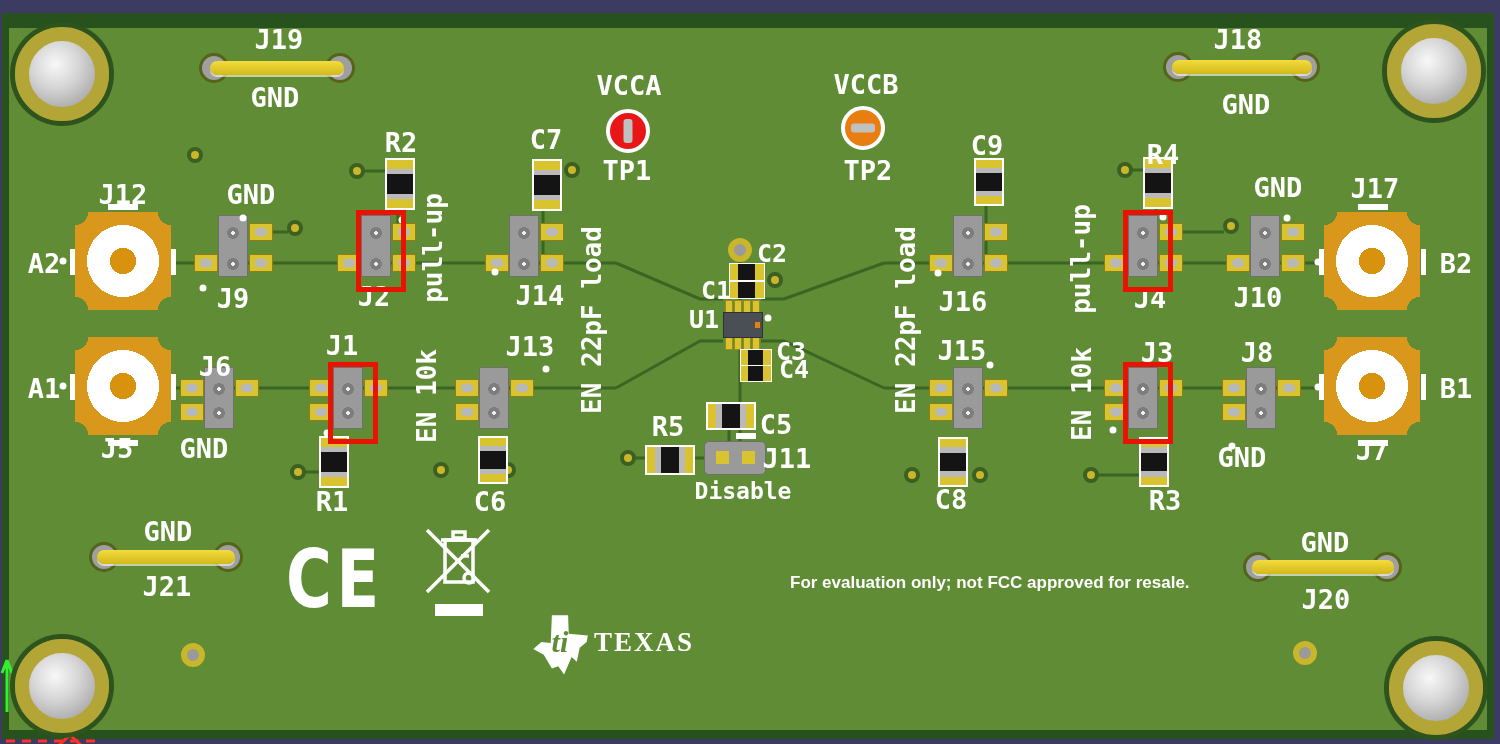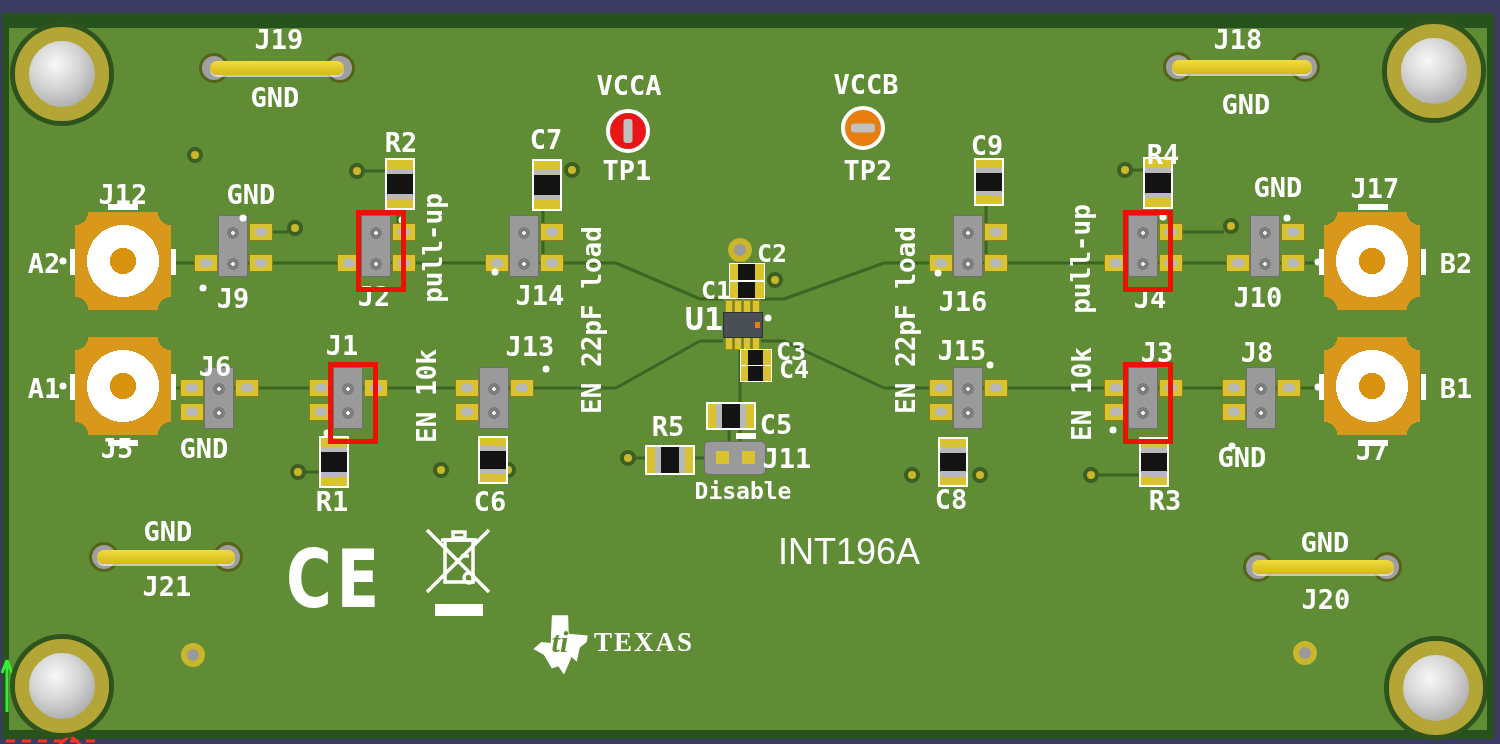--- a/index.html
+++ b/index.html
@@ -315,21 +315,21 @@
   <div class="cpin" style="left:734px;top:300px"></div>
   <div class="cpin" style="left:743px;top:300px"></div>
   <div class="cpin" style="left:752px;top:300px"></div>
   <div class="cpin" style="left:725px;top:336px"></div>
   <div class="cpin" style="left:734px;top:336px"></div>
   <div class="cpin" style="left:743px;top:336px"></div>
   <div class="cpin" style="left:752px;top:336px"></div>
   <div class="chip" style="left:723px;top:312px">
       <div class="notch"></div>
     </div>
-  <div class="sk" style="left:704px;top:319px;font-size:32px">U1</div>
+  <div class="sk" style="left:704px;top:319px;font-size:25px">U1</div>
 
   <div class="tp" style="left:606px;top:109px;background:var(--tp1)">
     <div class="slot" style="width:9px;height:24px"></div>
     </div>
   <div class="sk" style="left:629px;top:85px">VCCA</div>
   <div class="sk" style="left:627px;top:170px">TP1</div>
   <div class="tp" style="left:841px;top:106px;background:var(--tp2)">
     <div class="slot" style="width:24px;height:9px"></div>
     </div>
   <div class="sk" style="left:866px;top:84px">VCCB</div>
@@ -385,21 +385,21 @@
       <rect x="22" y="14" width="28" height="42"></rect>
       <line x1="18" y1="14" x2="54" y2="14"></line>
       <rect x="30" y="6" width="12" height="6"></rect>
       <line x1="38" y1="30" x2="46" y2="30"></line>
       <circle cx="46" cy="52" r="5"></circle>
       <line x1="4" y1="4" x2="66" y2="66"></line>
       <line x1="66" y1="4" x2="4" y2="66"></line>
     </g>
     <rect x="12" y="78" width="48" height="12" fill="#fff"></rect>
   </svg>
-  <div class="partnum" style="left:778px;top:531px">INT196A</div>
+  <div class="fccnote" style="left:790px;top:573px">For evaluation only; not FCC approved for resale.</div>
 
   <svg class="abs" style="left:531px;top:614px;z-index:5" width="58" height="64" viewBox="0 0 100 110">
     <path fill="#fff" d="M36 2 L64 2 L65 34 L98 37 L96 48 L84 58 L79 82 L70 74 L57 104 L47 90 L36 94 L22 70 L4 60 L18 48 L34 50 Z"></path>
     <text x="50" y="66" font-family="Liberation Serif,serif" font-style="italic" font-weight="bold" font-size="52" fill="#5f8c34" text-anchor="middle">ti</text>
   </svg>
   <div class="tibrand" style="left:594px;top:627px">TEXAS</div>
 
 </div>
 
 </body></html>

